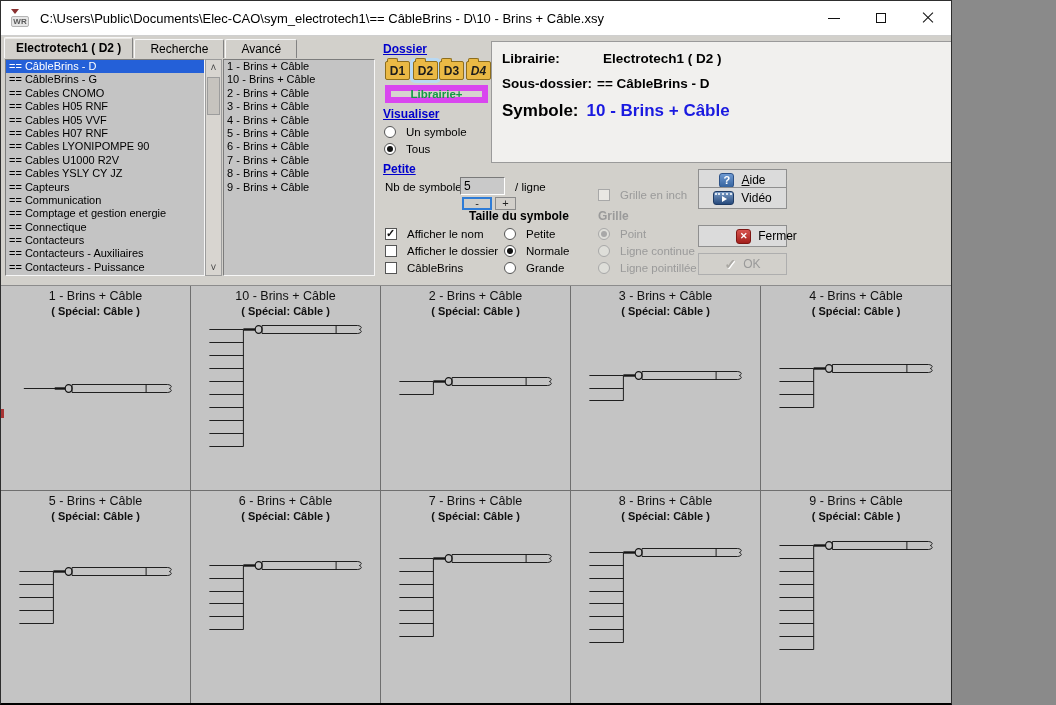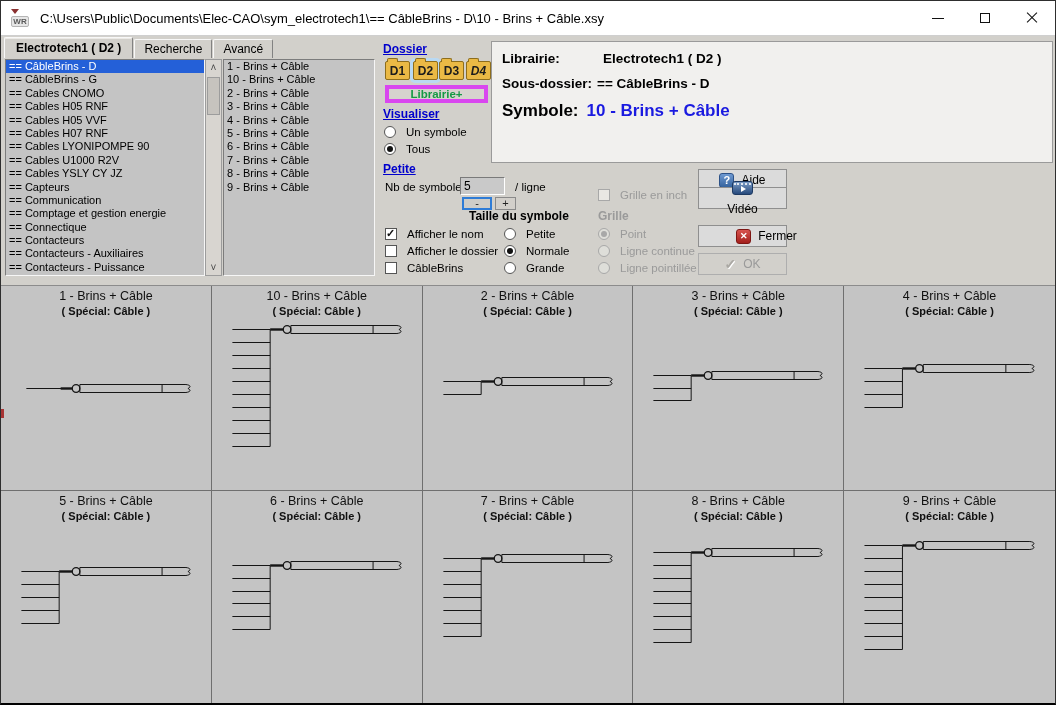--- a/index.html
+++ b/index.html
@@ -1,38 +1,38 @@
 <!DOCTYPE html>
 <html><head>
 <meta charset="utf-8">
 <style>
   html,body{margin:0;padding:0;background:#8a8a8a;font-family:"Liberation Sans",sans-serif;}
   *{box-sizing:border-box;}
-  .window{position:relative;width:1056px;height:705px;background:#737373;border:1px solid #2e2e2e;border-bottom:2px solid #000;overflow:hidden;}
+  .window{position:relative;width:952px;height:705px;background:#737373;border:1px solid #2e2e2e;border-bottom:2px solid #000;overflow:hidden;}
 
   
   .titlebar{position:absolute;left:0;top:0;width:100%;height:35px;background:#fff;display:flex;align-items:center;border-bottom:1px solid #cfcfcf;}
   .app-icon{margin-left:8px;width:22px;height:18px;position:relative;display:flex;align-items:flex-end;justify-content:center;}
   .app-icon::before{content:"";position:absolute;left:2px;top:0;border-left:4px solid transparent;border-right:4px solid transparent;border-top:5px solid #8a3030;}
   .app-icon::after{content:"WR";font-size:8px;font-weight:bold;color:#5a5a5a;letter-spacing:0;background:#e6e6e6;border:1px solid #b5b5b5;border-radius:2px;padding:0 1px;}
   .title-text{margin-left:9px;font-size:13px;color:#000;white-space:nowrap;}
   .win-controls{margin-left:auto;display:flex;height:100%;}
   .win-btn{width:47px;height:100%;display:flex;align-items:center;justify-content:center;cursor:default;}
   .glyph-min{width:12px;border-top:1px solid #111;}
   .glyph-max{width:10px;height:10px;border:1px solid #111;}
   .glyph-close{position:relative;width:12px;height:12px;}
   .glyph-close::before,.glyph-close::after{content:"";position:absolute;left:-1px;top:5px;width:14px;border-top:1px solid #111;}
   .glyph-close::before{transform:rotate(45deg);}
   .glyph-close::after{transform:rotate(-45deg);}
 
   
   .top-panel{position:absolute;left:0;top:35px;width:100%;height:249px;background:#d2d0cb;}
 
   .tabstrip{position:absolute;left:3px;top:1px;display:flex;align-items:flex-end;height:21px;}
-  .tab{height:19px;padding:0 9px;display:flex;align-items:center;font-size:12px;color:#000;background:#d2d0cb;border:1px solid #828282;border-bottom:none;border-top-color:#f8f8f8;border-left-color:#f8f8f8;border-radius:2px 2px 0 0;margin-right:1px;}
+  .tab{height:19px;padding:0 15px;display:flex;align-items:center;font-size:12px;color:#000;background:#d2d0cb;border:1px solid #828282;border-bottom:none;border-top-color:#f8f8f8;border-left-color:#f8f8f8;border-radius:2px 2px 0 0;margin-right:1px;}
   .tab.selected{font-weight:bold;height:21px;padding:0 11px;box-shadow:inset 0 1px 0 #eceae6;}
 
   .listbox{position:absolute;background:#c4c4c4;border:1px solid;border-color:#7c7c7c #f6f6f6 #f6f6f6 #7c7c7c;overflow:hidden;font-size:11px;color:#000;}
   .folder-listbox{left:4px;top:23px;width:200px;height:217px;}
   .symbol-listbox{left:222px;top:23px;width:152px;height:217px;}
   .list-item{height:13.4px;line-height:13.5px;padding-left:3px;white-space:nowrap;}
   .list-item.selected{background:#2460d8;color:#fff;}
 
   .scrollbar{position:absolute;left:204px;top:23px;width:17px;height:217px;background:#d8d5d0;border:1px solid #9c9c9c;}
   .sb-btn{position:absolute;left:0;width:15px;height:15px;display:flex;align-items:center;justify-content:center;font-size:10px;color:#444;}
@@ -42,21 +42,21 @@
   .sb-down::after{content:"˅";}
   .sb-thumb{position:absolute;left:1px;width:13px;top:17px;height:38px;background:#c6c3be;border:1px solid #9c9c9c;}
 
   .link{position:absolute;font-size:12px;font-weight:bold;color:#0000cc;text-decoration:underline;cursor:pointer;}
 
   
   .dfolder{position:absolute;width:25px;height:19px;background:#eab945;border:1px solid #8d6d1c;border-radius:2px;display:flex;align-items:center;justify-content:center;font-size:12px;font-weight:bold;color:#1c1c1c;cursor:pointer;}
   .dfolder::before{content:"";position:absolute;top:-4px;left:1px;width:9px;height:3px;background:#eab945;border:1px solid #8d6d1c;border-bottom:none;border-radius:2px 2px 0 0;}
   .dfolder.selected{box-shadow:0 0 0 3px #b9d9f3;}
 
-  .librairie-btn{position:absolute;left:384px;top:49px;width:103px;height:18px;background:#d6d3ce;border:4px solid #d946ef;font-size:11.5px;font-weight:bold;color:#169a45;display:flex;align-items:center;justify-content:center;cursor:pointer;}
+  .librairie-btn{position:absolute;left:384px;top:49px;width:103px;height:18px;background:#d6d3ce;border:6px solid #d946ef;font-size:11.5px;font-weight:bold;color:#169a45;display:flex;align-items:center;justify-content:center;cursor:pointer;}
 
   
   .opt-row{position:absolute;display:flex;align-items:flex-end;gap:10px;font-size:11.5px;color:#000;cursor:pointer;height:14px;}
   .radio{width:12px;height:12px;border-radius:50%;background:#fff;border:1px solid #555;position:relative;flex:none;}
   .radio.checked::after{content:"";position:absolute;left:2px;top:2px;width:6px;height:6px;border-radius:50%;background:#111;}
   .checkbox{width:12px;height:12px;background:#fff;border:1px solid #555;position:relative;flex:none;font-size:11px;}
   .checkbox.checked::after{content:"✓";position:absolute;left:0px;top:-2px;font-weight:bold;color:#111;}
   .opt-row.disabled{color:#9a9a9a;cursor:default;}
   .opt-row.disabled .radio{border-color:#a8a8a8;background:#deded9;}
   .opt-row.disabled .radio.checked::after{background:#a8a8a8;}
@@ -263,21 +263,21 @@
         <span>Symbole:</span>
         <span class="symbole-value">10 - Brins + Câble</span>
       </div>
     </div>
 
     <div id="actionButtons">
         <button class="act-btn" style="top: 133px;">
           <span class="help-icon"></span>
           <span><u>A</u>ide</span>
         </button>
-        <button class="act-btn" style="top: 151px; flex-direction: column;">
+        <button class="act-btn" style="top: 151px;">
           <span class="video-icon"></span>
           <span>Vidéo</span>
         </button>
         <button class="act-btn" style="top: 189px; padding-left: 48px;">
           <span class="close-red-icon"></span>
           <span>Fermer</span>
         </button>
         <button class="act-btn disabled" style="top: 217px;">
           <span class="check-icon"></span>
           <span>OK</span>

